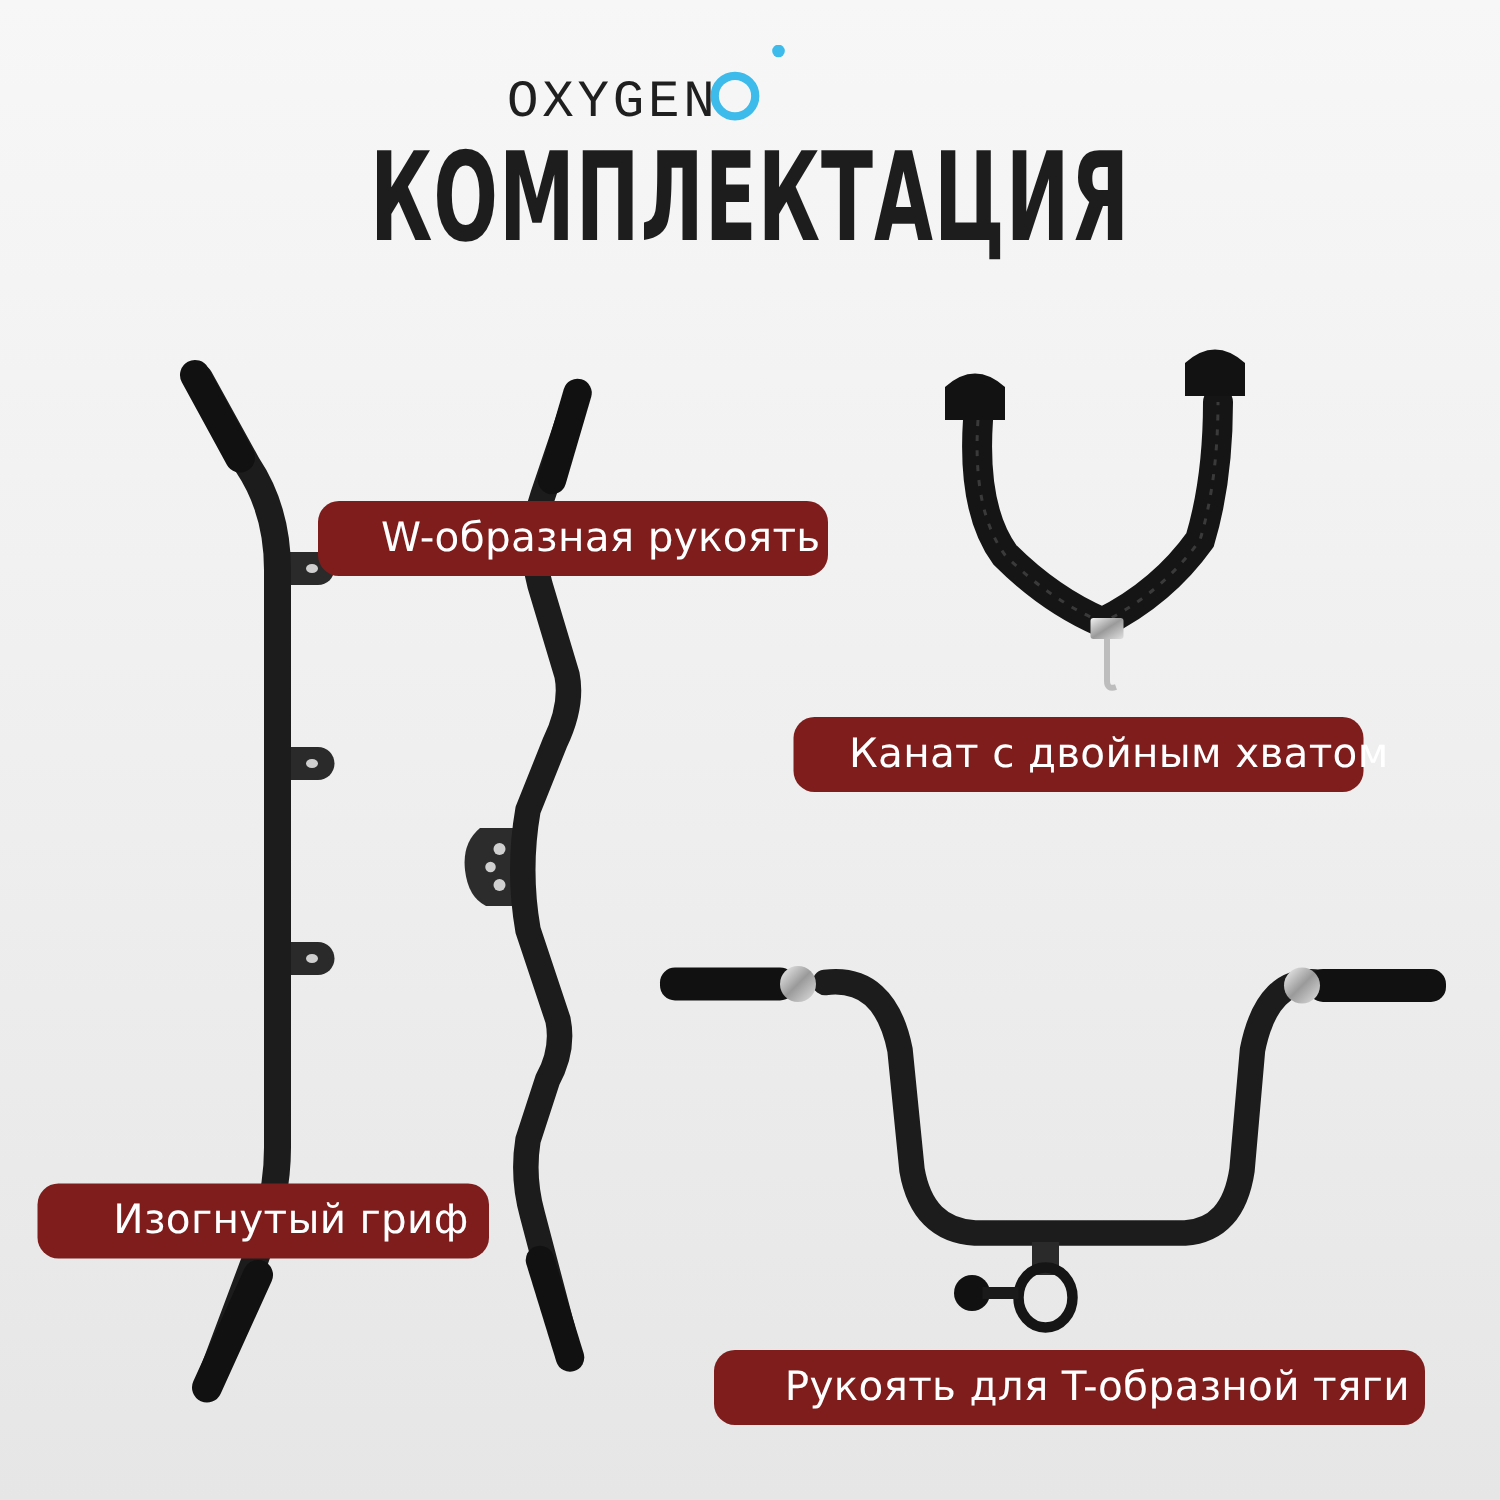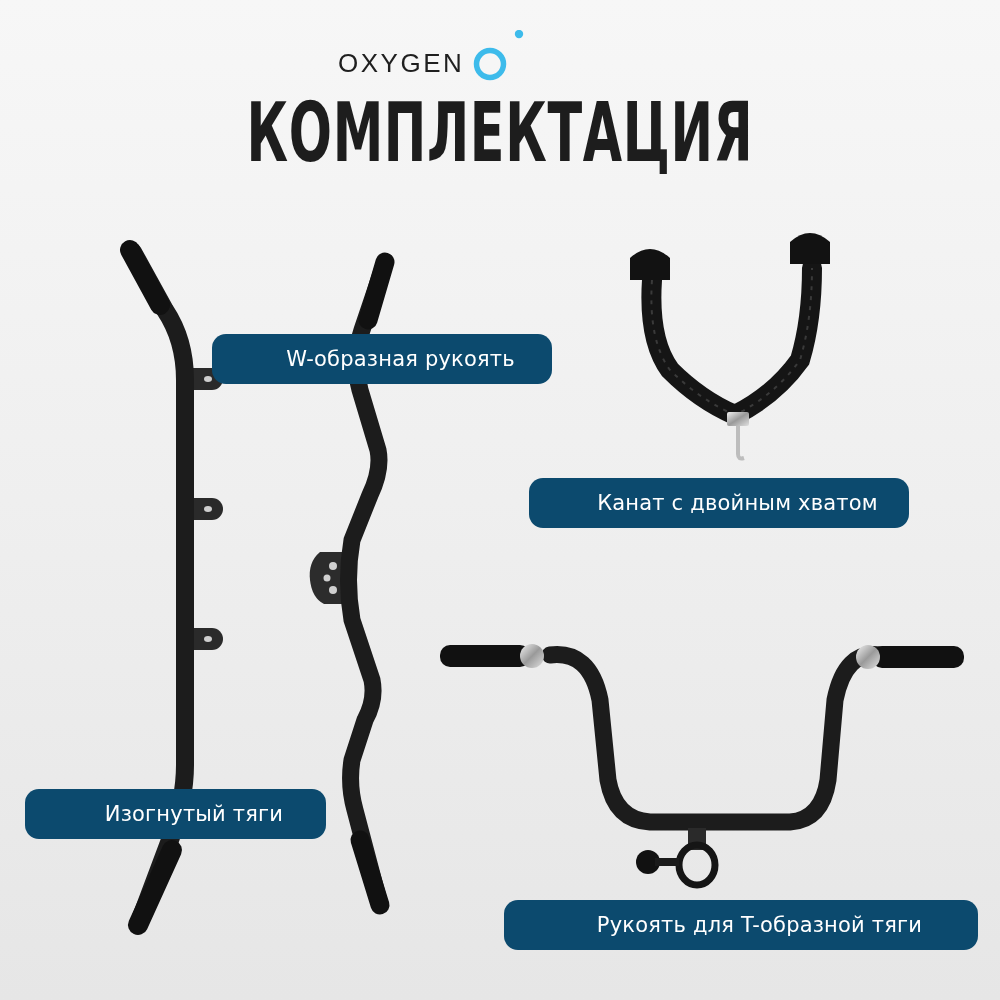--- a/index.html
+++ b/index.html
@@ -5,45 +5,45 @@
   html, body { margin:0; padding:0; }
   body {
     width:1000px; height:1000px; position:relative; overflow:hidden;
     background: linear-gradient(to bottom, #f7f7f7 0%, #efefef 50%, #e6e6e6 100%);
     font-family: "DejaVu Sans", sans-serif;
   }
   .logo {
     position:absolute; top:40px; left:0; width:1000px; height:50px;
   }
   .logo-word {
-    position:absolute; top:8px; font-family:Liberation Sans, sans-serif;
-    font-size:26px; letter-spacing:2.5px; color:#1f1f1f; font-weight:400;
+    position:absolute; top:8px; font-family:Liberation Mono, monospace;
+    font-size:35px; letter-spacing:2.5px; color:#1f1f1f; font-weight:400;
   }
   .logo-left { left:338px; }
   .logo-right { left:535px; }
   .logo-ring { position:absolute; left:468px; top:-10px; width:60px; height:60px; }
   .title {
     position:absolute; top:88px; left:0; width:1000px; text-align:center;
     font-family:"DejaVu Sans", sans-serif; font-weight:bold;
     font-size:82px; line-height:90px; color:#1d1d1d;
     transform: scaleX(0.62); transform-origin: 500px 0;
     letter-spacing:1px;
   }
   .products { position:absolute; left:0; top:0; width:1000px; height:1000px; }
   .label {
-    position:absolute; background:#0c4a6e; color:#ffffff;
+    position:absolute; background:#7f1d1d; color:#ffffff;
     border-radius:14px; height:50px; line-height:50px;
-    font-family:"DejaVu Sans", sans-serif; font-size:21px;
+    font-family:"DejaVu Sans", sans-serif; font-size:27px;
     text-align:center; white-space:nowrap;
     box-sizing:border-box; letter-spacing:0.2px;padding-left:37px;
   }
   .label-w { left:212px; top:334px; width:340px; }
   .label-rope { left:529px; top:478px; width:380px; }
   .label-ez { left:25px; top:789px; width:301px; }
-  .label-t { left:476px; top:900px; width:474px;margin-left:28px; }
+  .label-t { left:476px; top:900px; width:474px; }
 </style>
 </head>
 <body>
 
 <div class="logo">
   <span class="logo-word logo-left">OXYGEN</span>
   <svg class="logo-ring" viewBox="0 0 60 60">
     <circle cx="22" cy="34" r="13.5" fill="none" stroke="#3dbbeb" stroke-width="5.5"></circle>
     <circle cx="51" cy="4" r="4.2" fill="#3dbbeb"></circle>
   </svg>
@@ -103,16 +103,16 @@
     <rect x="872" y="646" width="92" height="22" rx="10" fill="#111"></rect>
     <circle cx="532" cy="656" r="12" fill="url(#metal)"></circle>
     <circle cx="868" cy="657" r="12" fill="url(#metal)"></circle>
     <rect x="688" y="828" width="18" height="22" fill="#2a2a2a"></rect>
     <ellipse cx="697" cy="865" rx="18" ry="20" fill="none" stroke="#151515" stroke-width="7"></ellipse>
     <circle cx="648" cy="862" r="12" fill="#111"></circle>
     <rect x="655" y="858" width="24" height="8" fill="#1a1a1a"></rect>
   </g>
 </svg>
 
-<div class="label label-ez">Изогнутый тяги</div>
+<div class="label label-ez">Изогнутый гриф</div>
 <div class="label label-w">W-образная рукоять</div>
 <div class="label label-rope">Канат с двойным хватом</div>
 <div class="label label-t">Рукоять для T-образной тяги</div>
 
 </body></html>

